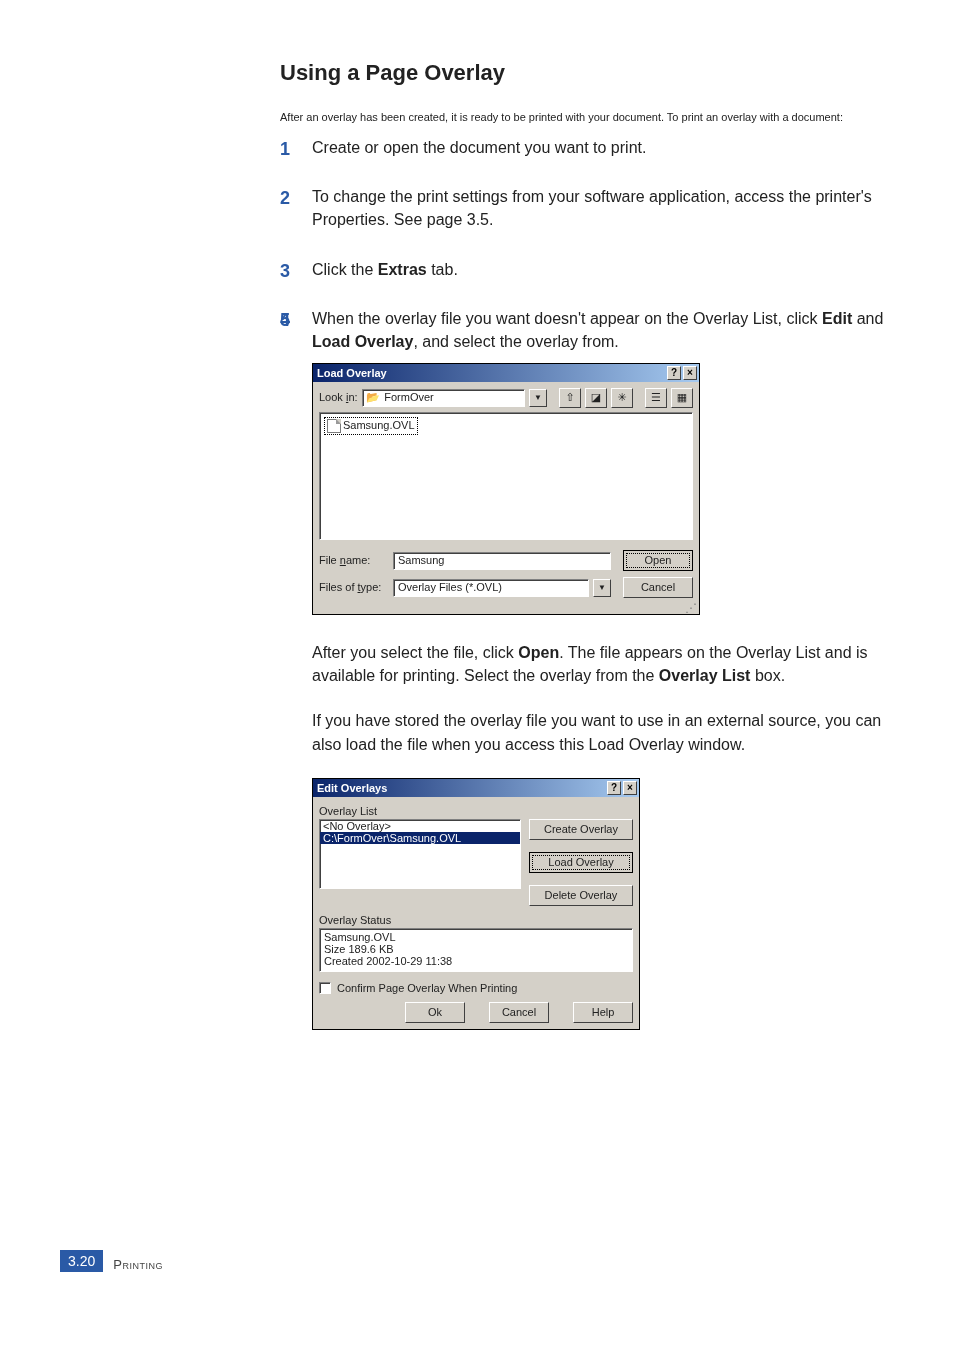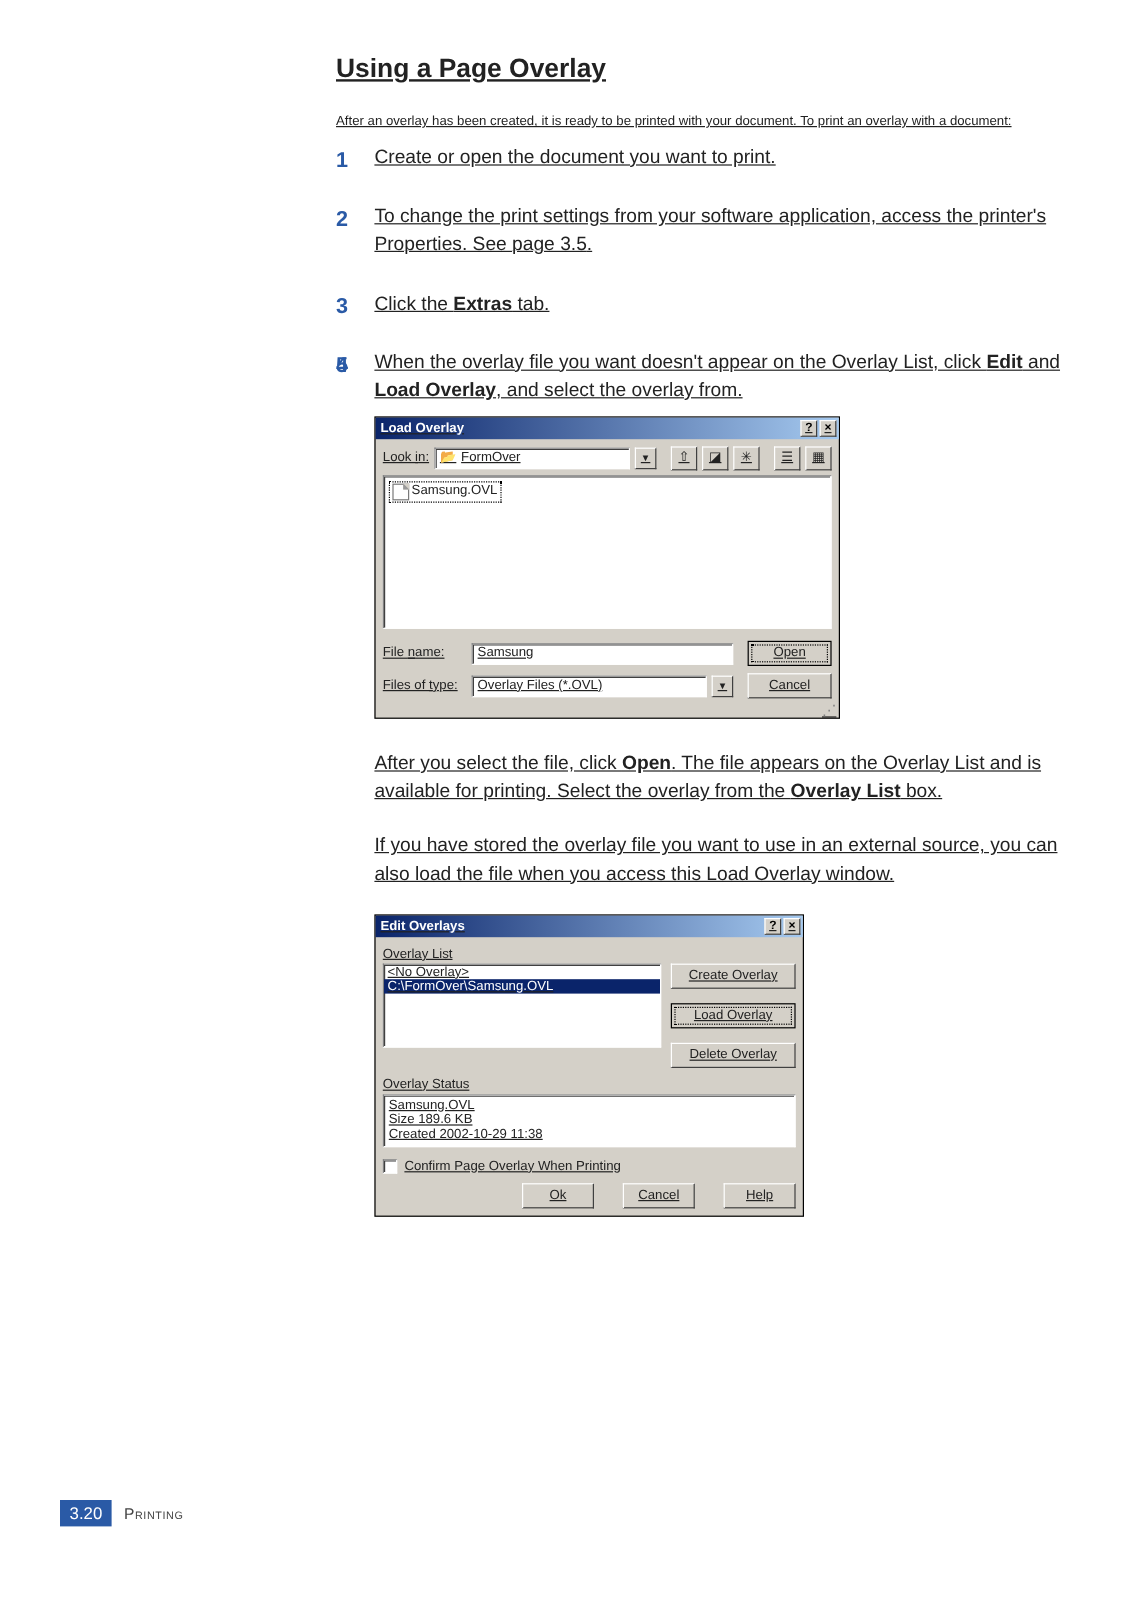--- a/index.html
+++ b/index.html
@@ -4,25 +4,24 @@
 <style>
   html, body {
     margin: 0;
     padding: 0;
     background: #fff;
     font-family: Verdana, Geneva, sans-serif;
     color: #222;
     width: 954px;
   }
   .page {
-    padding: 44px 60px 40px 280px;
+    padding: 60px 60px 40px 280px;
     box-sizing: border-box;
     position: relative;
     min-height: 1300px;
-    text-decoration: underline;
   }
   h2.section-title {
     font-size: 22px;
     font-weight: bold;
     margin: 0 0 24px 0;
     color: #222;
   }
   .intro {
     font-size: 11px;
     line-height: 1.45;
@@ -205,21 +204,21 @@
   }
   .after-dialog {
     font-size: 16px;
     line-height: 1.45;
     margin-bottom: 22px;
     padding-left: 32px;
   }
 
   
   .dialog.edit {
-    width: 358px;
+    width: 328px;
   }
   .group-label { font-size: 11px; margin: 2px 0; }
   .listbox {
     background:#fff;
     border: 1px solid #808080;
     border-right-color:#fff;
     border-bottom-color:#fff;
     box-shadow: inset 1px 1px 0 #404040;
     height: 68px;
     font-size: 11px;
@@ -263,23 +262,23 @@
     display:flex;
     justify-content:flex-end;
     gap:24px;
   }
   .underline-first::first-letter { text-decoration: underline; }
 
   
   .footer {
     position: absolute;
     bottom: 28px;
-    left: 50px;
+    left: 60px;
     display: flex;
-    align-items: center;
+    align-items: flex-end;
     gap: 10px;
     font-size: 13px;
   }
   .page-badge {
     background: #2a5aa6;
     color: #fff;
     padding: 3px 8px;
     font-size: 14px;
   }
   .footer-label {

